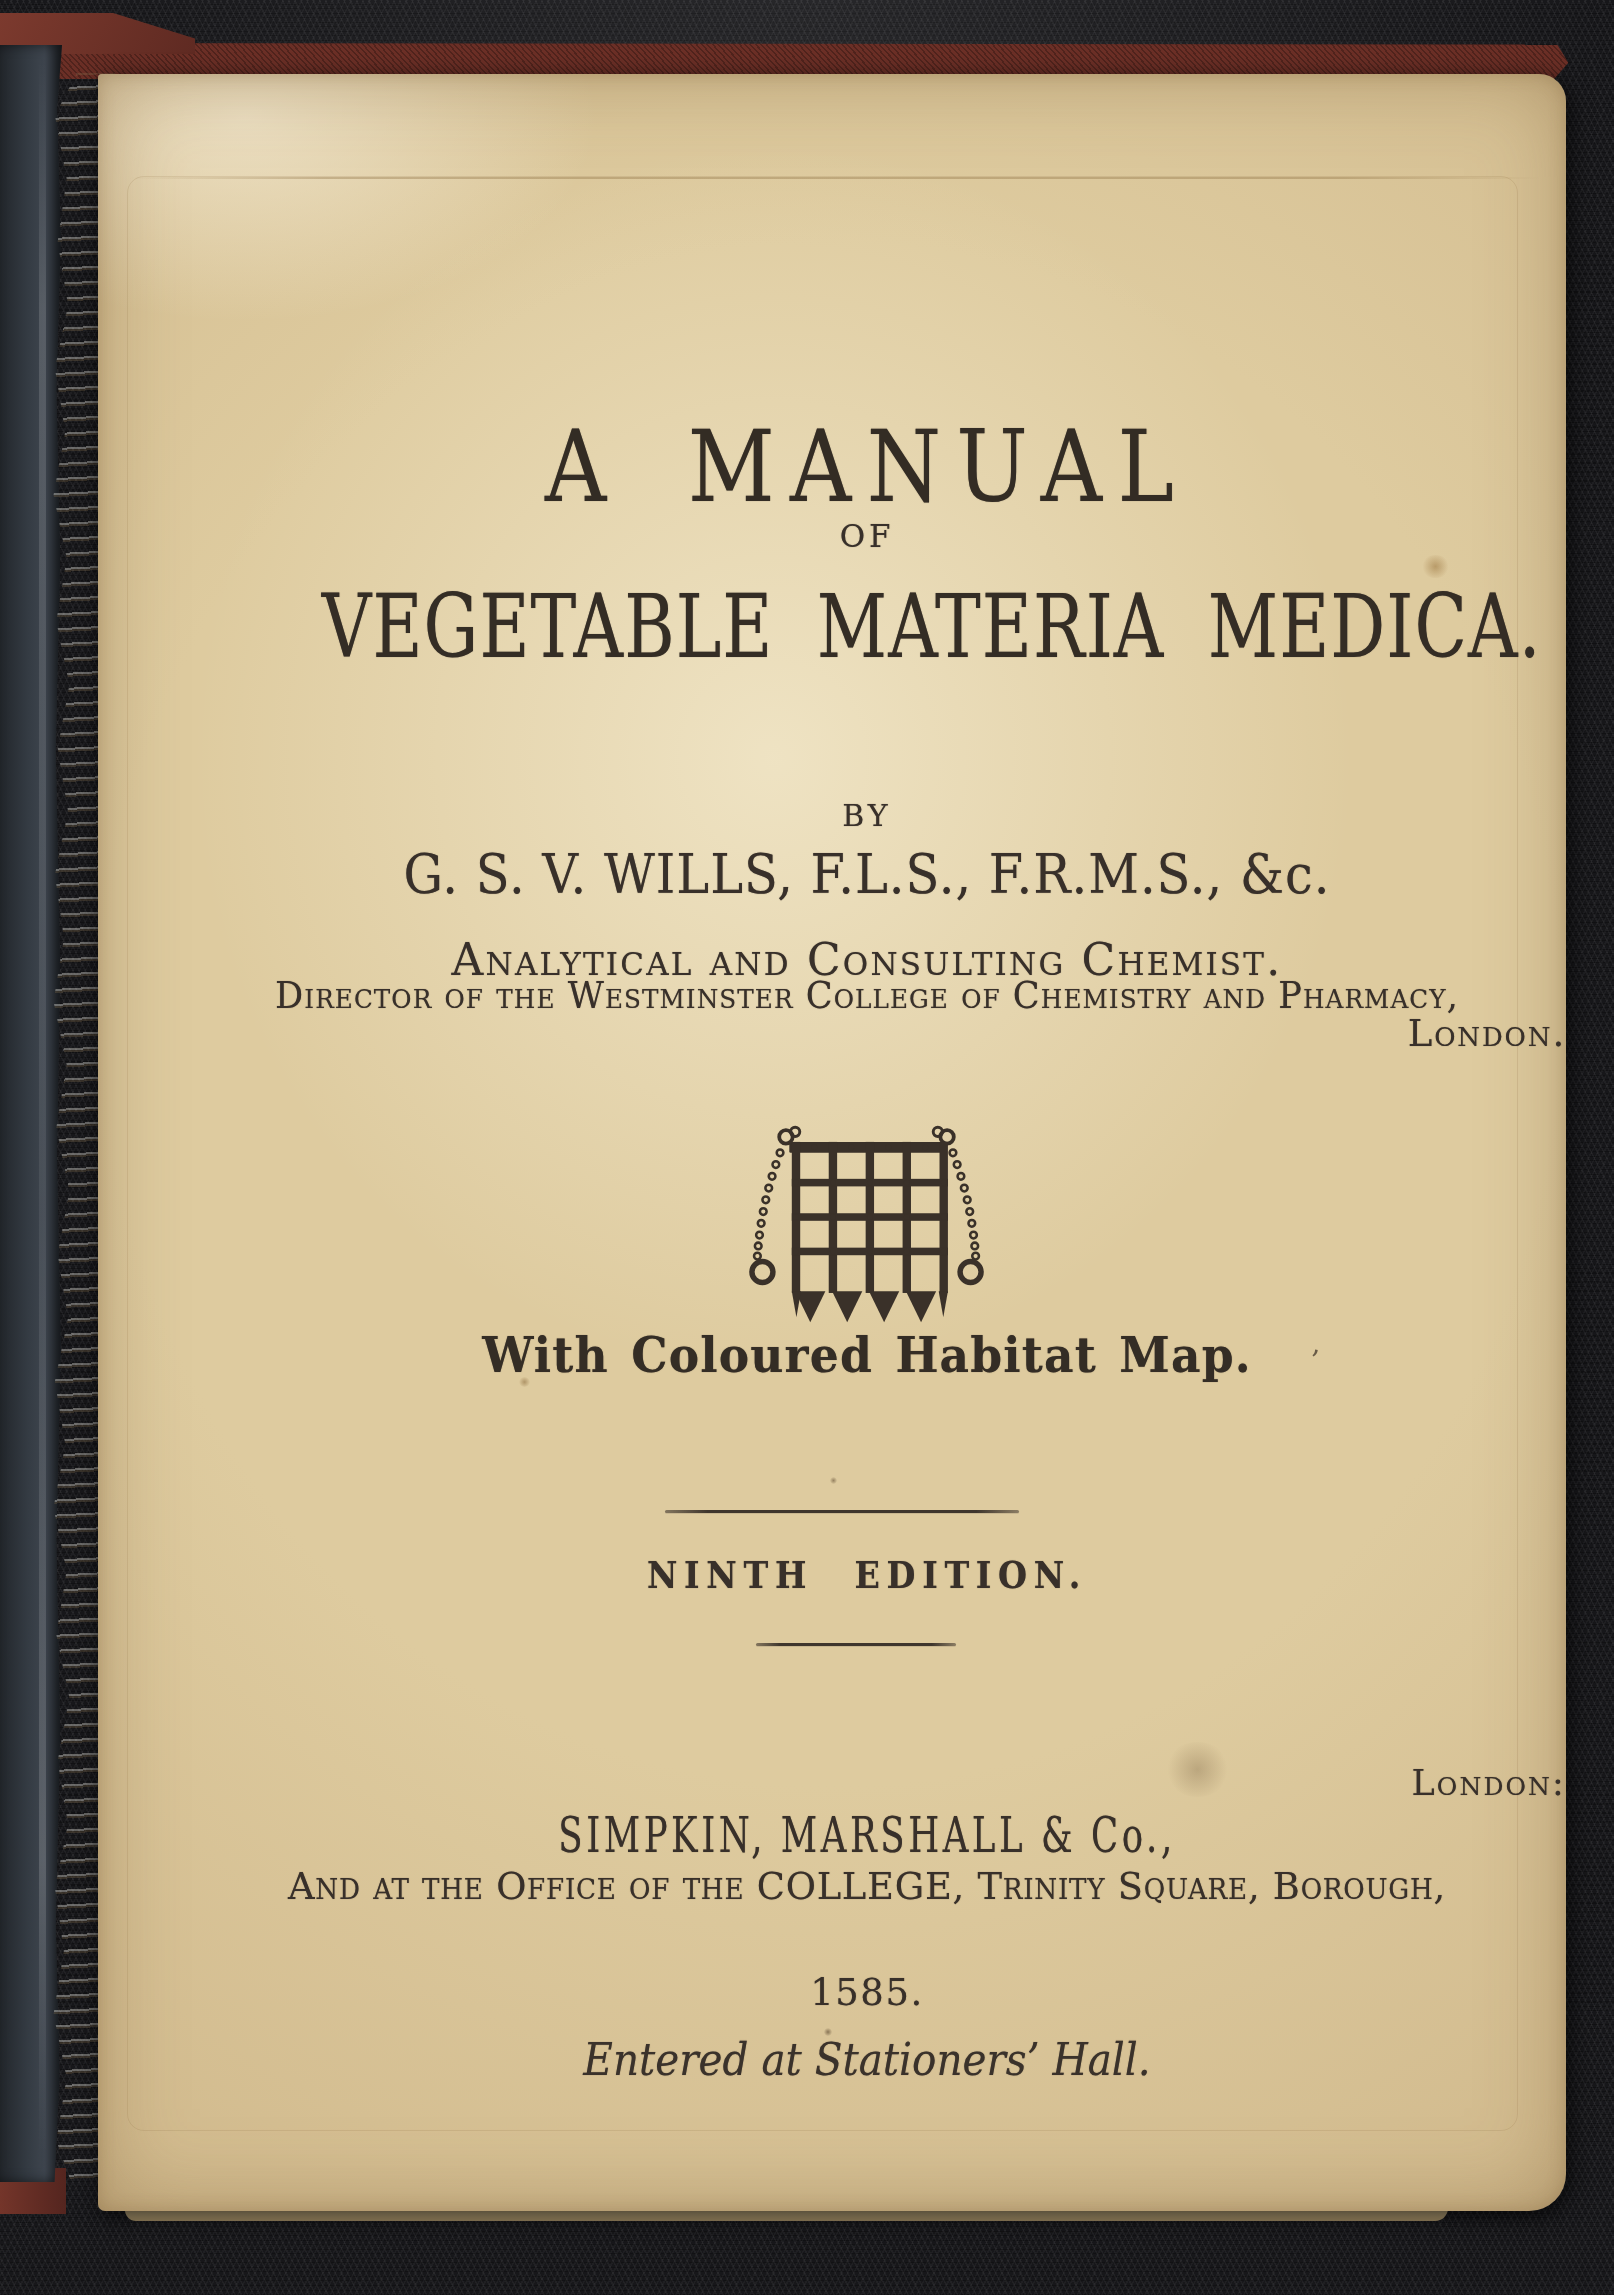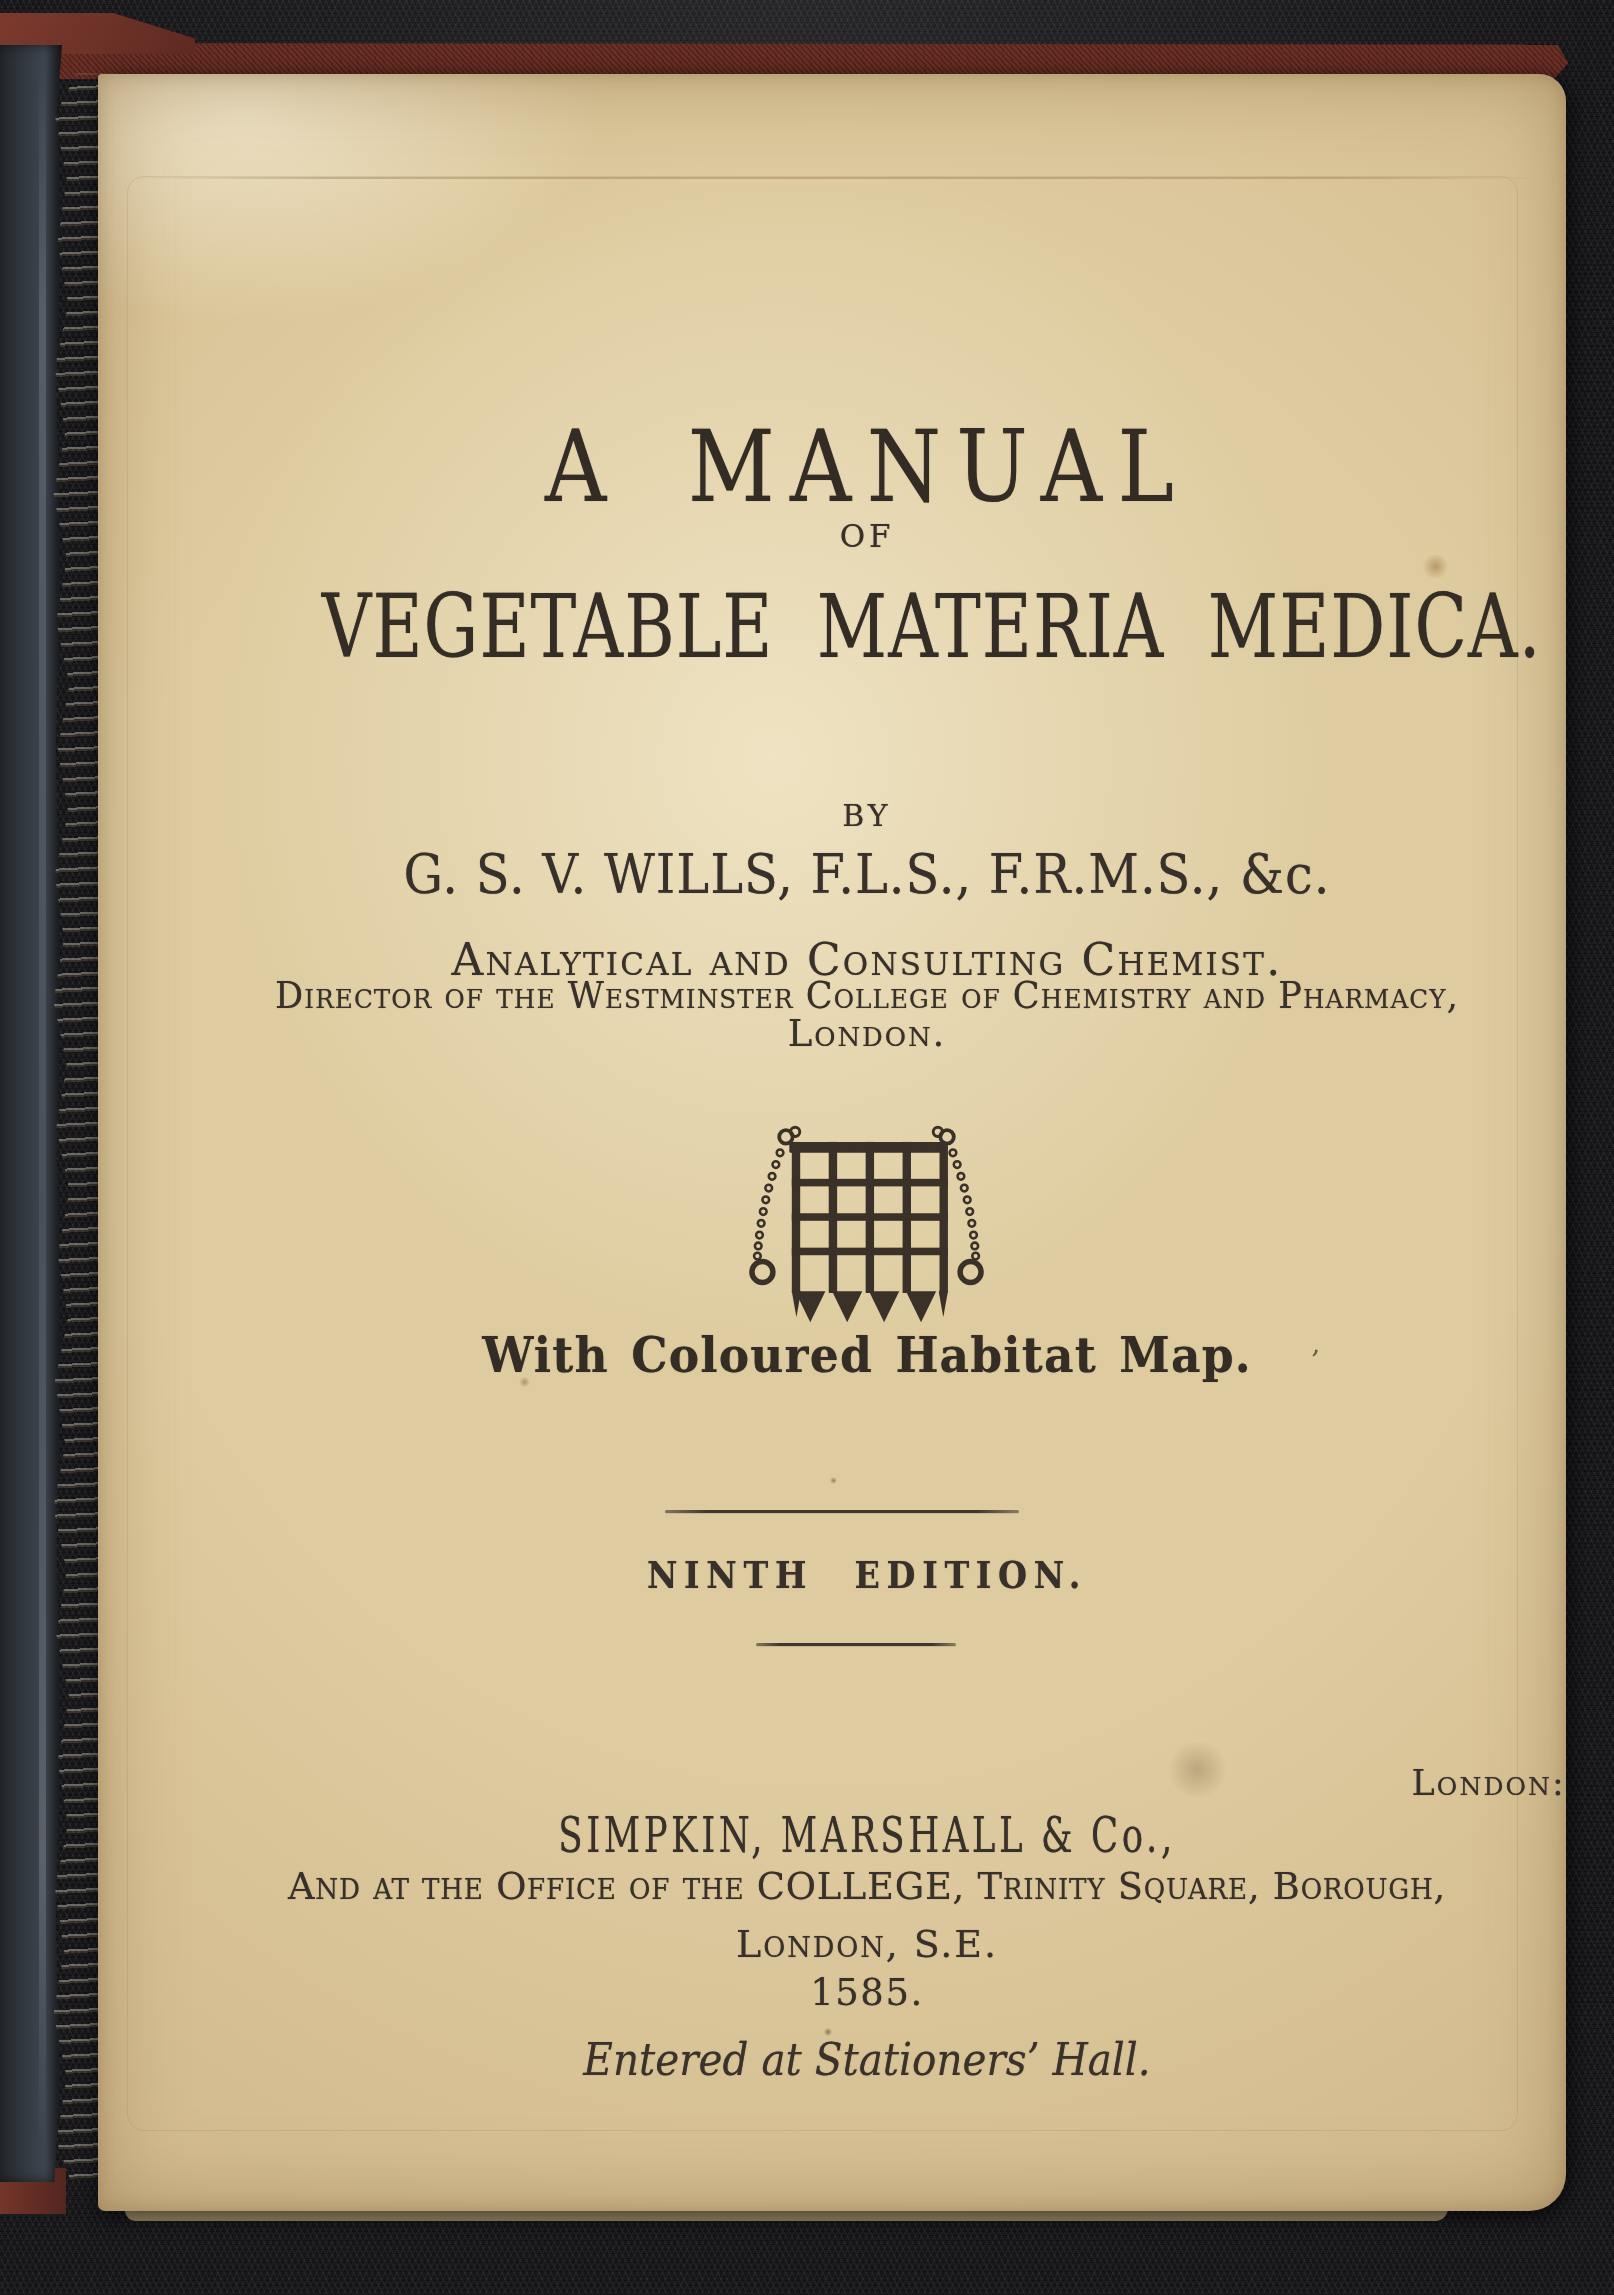--- a/index.html
+++ b/index.html
@@ -87,21 +87,21 @@
   .line{position:absolute;left:0;width:100%;text-align:center;white-space:nowrap;line-height:1.12;color:#38302a;}
   .ink{text-shadow:0 0 1px rgba(56,46,38,.6);}
   .t-manual{top:337px;font-size:100px;letter-spacing:.18em;word-spacing:.28em;transform:scaleX(.85);color:#332c24;}
   .t-of{top:445px;font-size:31px;letter-spacing:.12em;}
   .t-materia{top:504px;font-size:88px;letter-spacing:.015em;word-spacing:.3em;transform:scaleX(.78);color:#342d25;}
   .t-by{top:725px;font-size:30px;letter-spacing:.14em;}
   .t-author{top:770px;font-size:55px;letter-spacing:.02em;transform:scaleX(.9);}
   .t-sc{font-variant:small-caps;}
   .t-chemist{top:861px;font-size:44px;letter-spacing:.05em;}
   .t-director{top:901px;font-size:37px;letter-spacing:.03em;transform:scaleX(.95);}
-  .t-london1{top:939px;font-size:37px;letter-spacing:.05em;}
+  .t-london1{top:939px;font-size:37px;letter-spacing:.05em;text-align:right;}
   .emblem{position:absolute;top:1046px;left:50%;margin-left:-118px;}
   .t-habitat{top:1255px;font-size:48px;font-weight:bold;letter-spacing:.025em;word-spacing:.12em;transform:scaleX(.95);color:#342d25;}
   .stray-mark{position:absolute;left:1142px;top:1270px;font-size:28px;color:rgba(66,54,42,.75);transform:rotate(6deg);}
   .rule{position:absolute;left:50%;height:2.5px;background:linear-gradient(90deg,rgba(58,48,40,.55),#3f362d 12% 88%,rgba(58,48,40,.5));border-radius:1.5px;box-shadow:0 0.5px 0 rgba(58,48,40,.25);}
   .rule-1{top:1436px;width:354px;margin-left:-202px;}
   .rule-2{top:1569px;width:200px;margin-left:-111px;}
   .t-ninth{top:1481px;font-size:37px;font-weight:bold;letter-spacing:.2em;word-spacing:.7em;transform:scaleX(.9);}
   .t-london2{top:1690px;font-size:35px;letter-spacing:.06em;text-align:right;}
   .t-simpkin{top:1735px;font-size:48px;letter-spacing:.1em;transform:scaleX(.74);}
   .t-office{top:1791px;font-size:38px;letter-spacing:.02em;transform:scaleX(.97);}
@@ -231,20 +231,19 @@
       <div class="line ink t-habitat">With Coloured Habitat Map.</div>
       <div class="stray-mark">’</div>
 
       <div class="rule rule-1"></div>
       <div class="line ink t-ninth">NINTH EDITION.</div>
       <div class="rule rule-2"></div>
 
       <div class="line ink t-sc t-london2">London:</div>
       <div class="line ink t-simpkin">SIMPKIN, MARSHALL &amp; Co.,</div>
       <div class="line ink t-sc t-office">And at the Office of the COLLEGE, Trinity Square, Borough,</div>
-      <div class="line ink t-sc t-london3">London, S.E.</div>
       <div class="line ink t-year">1585.</div>
       <div class="line ink t-entered">Entered at Stationers’ Hall.</div>
 
     </div>
   </div>
 </div>
 
 
 </body></html>

